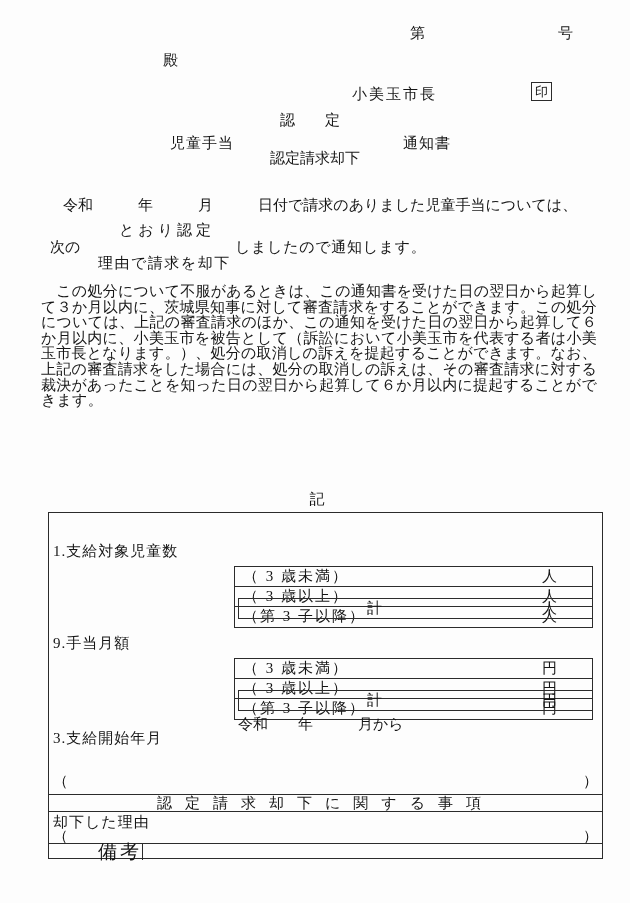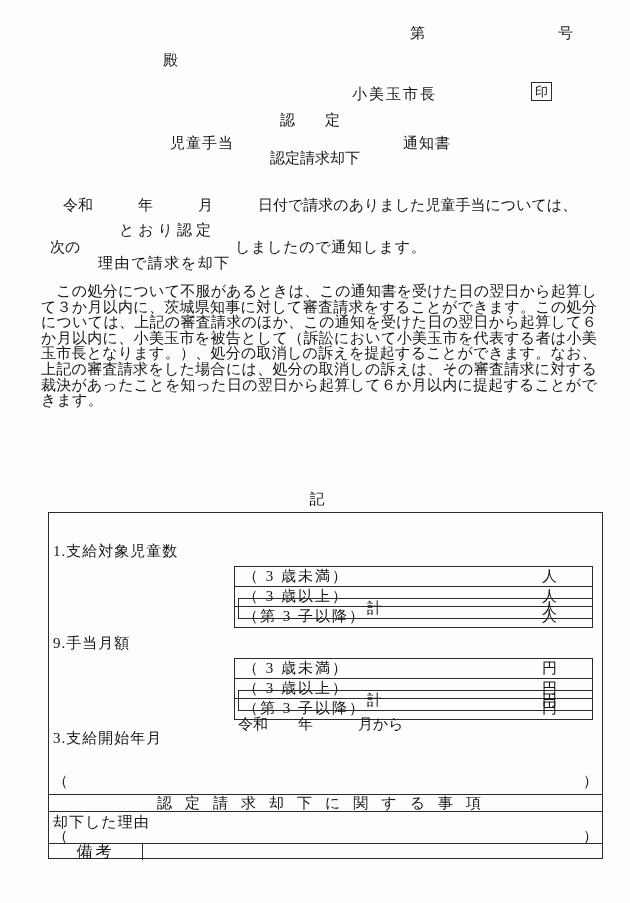--- a/index.html
+++ b/index.html
@@ -34,21 +34,21 @@
   .irow .unit { position:absolute; left:307px; }
   .tbox { position:absolute; left:189px; width:355px; height:21px; border:1px solid #2b2b2b;
           font-size:15px; line-height:19px; }
   .tbox .tlbl { position:absolute; left:128px; }
   .tbox .unit { position:absolute; left:303px; }
   .paren-row { position:absolute; left:4px; width:545px; font-size:15px; }
   .paren-row .close { position:absolute; right:0; }
   .remarks-row { position:absolute; left:0; top:330px; width:553px; height:16px;
                  border-top:1px solid #2b2b2b; }
   .remarks-cell { position:absolute; left:0; top:0; width:94px; height:16px;
-                  border-right:1px solid #2b2b2b; text-align:center; font-size:16px;
+                  border-right:1px solid #2b2b2b; text-align:right; font-size:19px;
                   line-height:15px; letter-spacing:3px; }
 </style>
 </head>
 <body>
 
 <div class="page">
 
 
   <span class="abs fs15" style="left:410px; top:24px;">第</span>
   <span class="abs fs15" style="left:558px; top:24px;">号</span>

